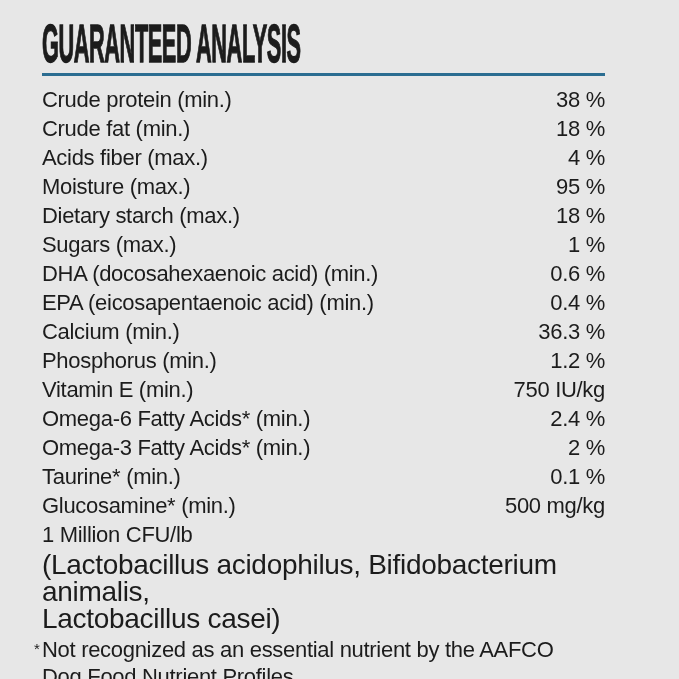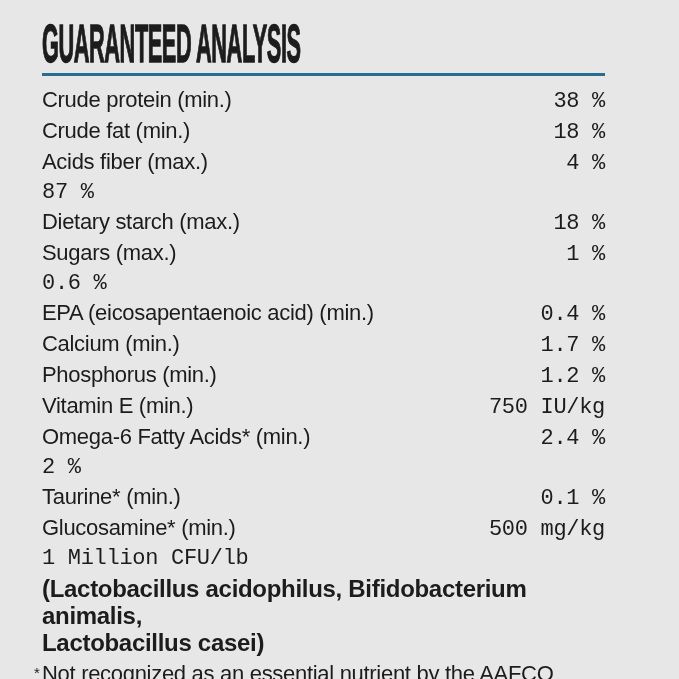--- a/index.html
+++ b/index.html
@@ -46,28 +46,27 @@
   .rows{margin-top:6px;}
   .row{
     display:flex;
     justify-content:space-between;
     align-items:baseline;
     font-size:22px;
     line-height:29px;
     letter-spacing:-0.3px;
   }
   .row .lbl{white-space:nowrap;}
-  .row .val{white-space:nowrap; text-align:right;font-family:Liberation Mono, monospace;}
+  .row .val{white-space:nowrap; text-align:right;}
   .species-note{
-    font-size:24px;
+    font-size:28px;
     line-height:27px;
     letter-spacing:-0.3px;
     white-space:pre-line;
     margin-top:2px;
-    font-weight:bold;
   }
   .footnote{
     position:relative;
     margin-top:4px;
     font-size:22px;
     line-height:27px;
     letter-spacing:-0.3px;
   }
   .footnote .marker{
     position:absolute;
@@ -95,54 +94,57 @@
     </div>
     <div class="row">
       <span class="lbl">Crude fat (min.)</span>
       <span class="val">18 %</span>
     </div>
     <div class="row">
       <span class="lbl">Acids fiber (max.)</span>
       <span class="val">4 %</span>
     </div>
     <div class="row">
-      <span class="val">87 %</span>
+      <span class="lbl">Moisture (max.)</span>
+      <span class="val">95 %</span>
     </div>
     <div class="row">
       <span class="lbl">Dietary starch (max.)</span>
       <span class="val">18 %</span>
     </div>
     <div class="row">
       <span class="lbl">Sugars (max.)</span>
       <span class="val">1 %</span>
     </div>
     <div class="row">
+      <span class="lbl">DHA (docosahexaenoic acid) (min.)</span>
       <span class="val">0.6 %</span>
     </div>
     <div class="row">
       <span class="lbl">EPA (eicosapentaenoic acid) (min.)</span>
       <span class="val">0.4 %</span>
     </div>
     <div class="row">
       <span class="lbl">Calcium (min.)</span>
-      <span class="val">1.7 %</span>
+      <span class="val">36.3 %</span>
     </div>
     <div class="row">
       <span class="lbl">Phosphorus (min.)</span>
       <span class="val">1.2 %</span>
     </div>
     <div class="row">
       <span class="lbl">Vitamin E (min.)</span>
       <span class="val">750 IU/kg</span>
     </div>
     <div class="row">
       <span class="lbl">Omega-6 Fatty Acids* (min.)</span>
       <span class="val">2.4 %</span>
     </div>
     <div class="row">
+      <span class="lbl">Omega-3 Fatty Acids* (min.)</span>
       <span class="val">2 %</span>
     </div>
     <div class="row">
       <span class="lbl">Taurine* (min.)</span>
       <span class="val">0.1 %</span>
     </div>
     <div class="row">
       <span class="lbl">Glucosamine* (min.)</span>
       <span class="val">500 mg/kg</span>
     </div>

